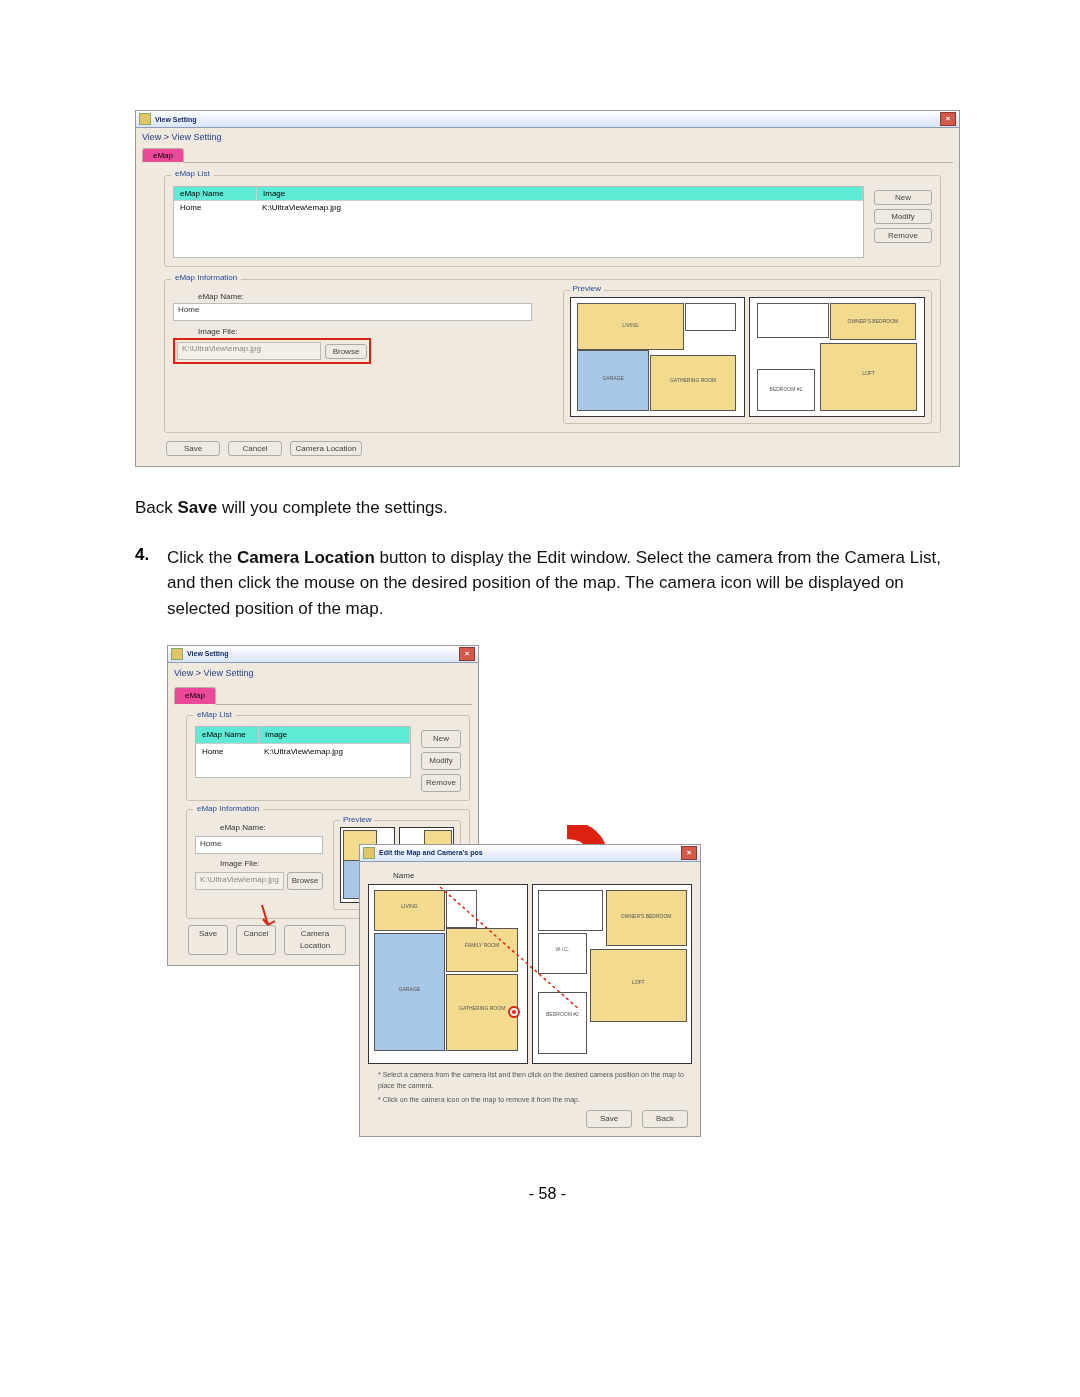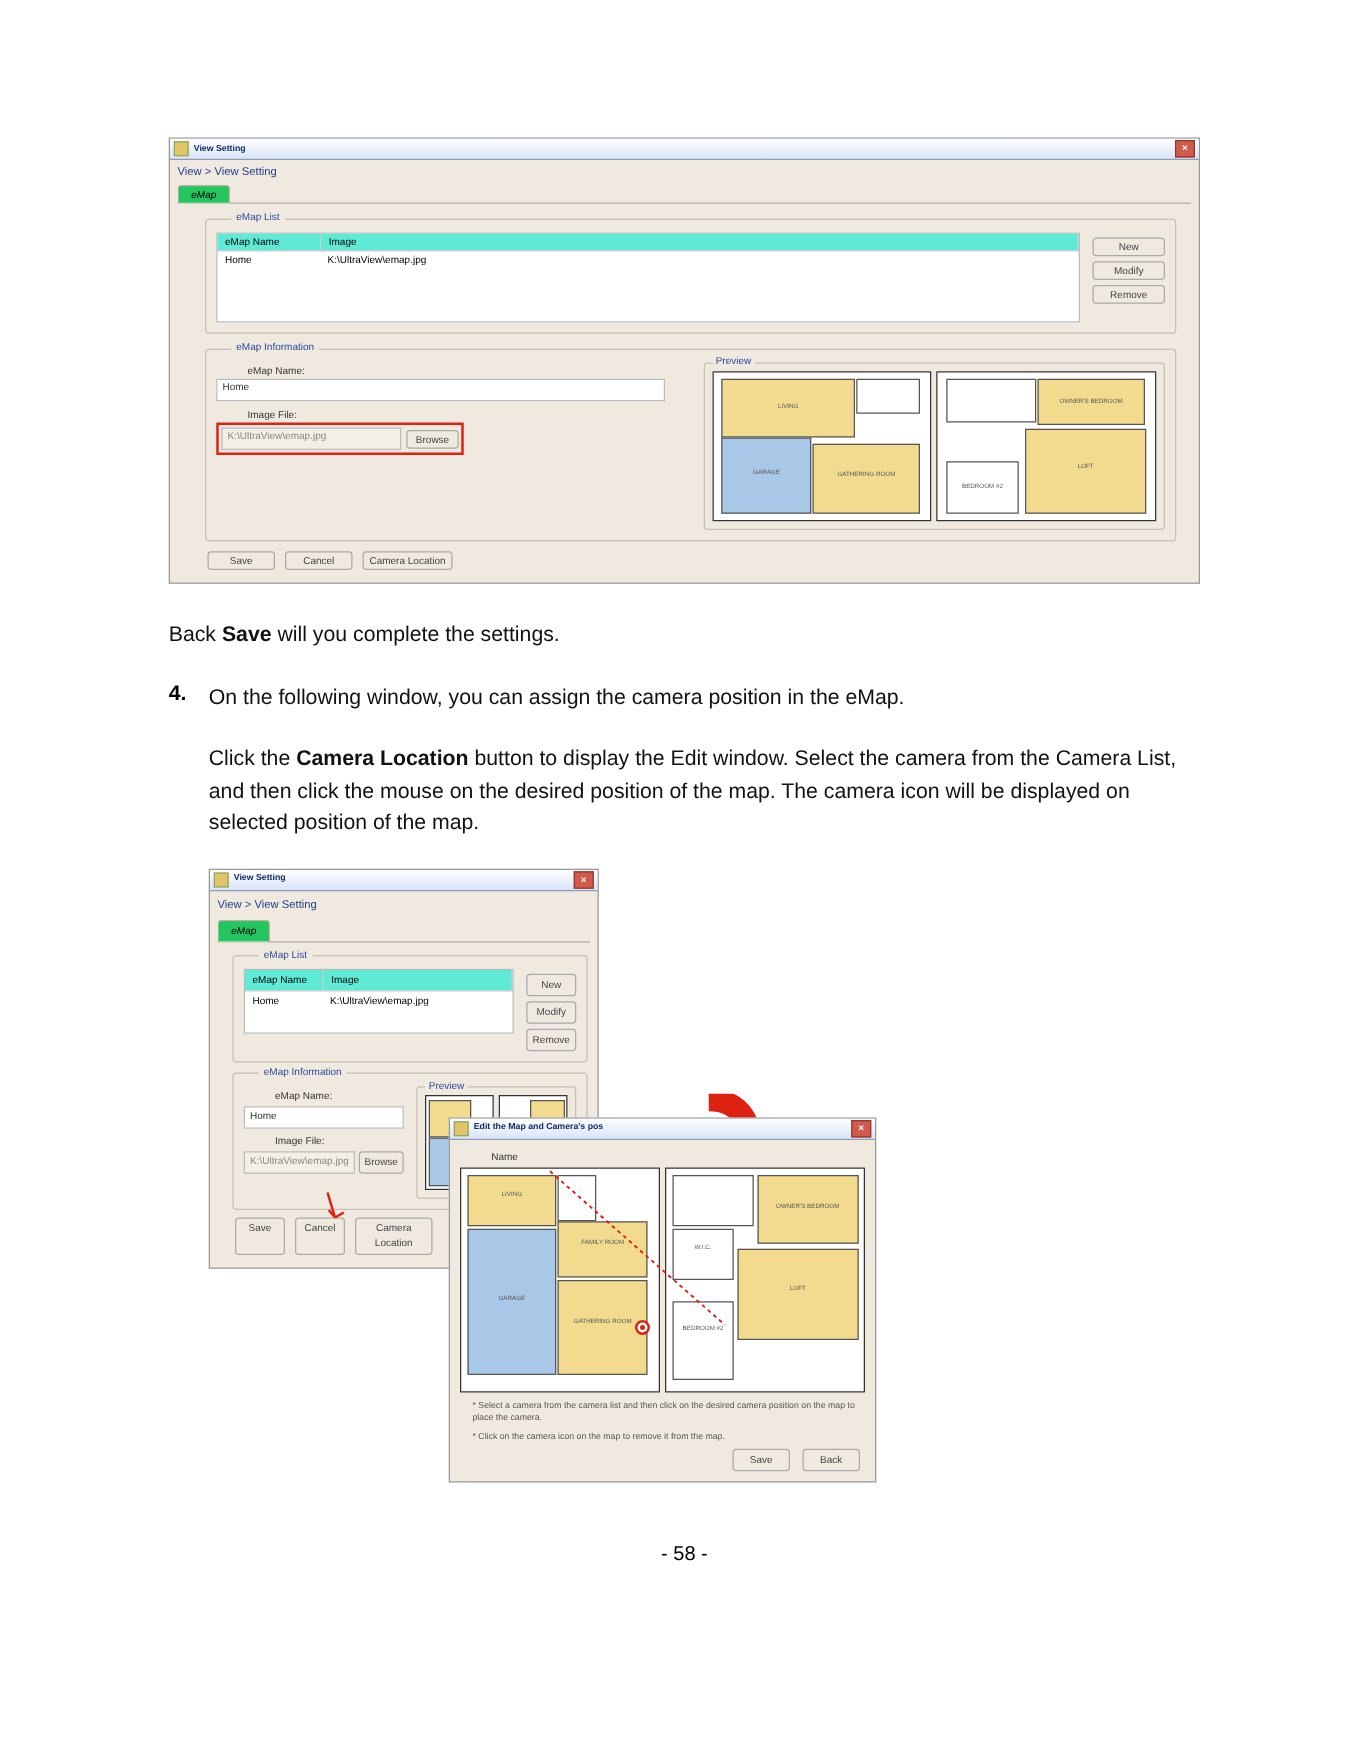--- a/index.html
+++ b/index.html
@@ -52,39 +52,38 @@
     font-size: 9px;
     color: #1f3f8a;
     padding: 4px 6px 6px 6px;
   }
   .tabbar {
     display: flex;
     border-bottom: 1px solid #b8b0a0;
     margin: 0 6px;
   }
   .tab {
-    background: #22c55e;
+    background: #ec4899;
     border: 1px solid #b8b0a0;
     border-bottom: 1px solid #efe9e0;
     margin-bottom: -1px;
     padding: 2px 10px;
     font-size: 8px;
     border-radius: 3px 3px 0 0;
-    font-style: italic;
   }
   .groupbox {
     border: 1px solid #c8c0b0;
     border-radius: 3px;
     margin: 12px 10px 8px 10px;
     padding: 10px 8px 8px 8px;
     position: relative;
   }
   .groupbox > .legend {
     position: absolute;
-    top: -7px; left: 20px;
+    top: -7px; left: 6px;
     background: #efe9e0;
     font-size: 8px;
     color: #2a4a9a;
     padding: 0 4px;
   }
   .list-area {
     display: flex;
     gap: 10px;
   }
   .list-table {
@@ -355,21 +354,20 @@
     </div>
   </div>
 
   <p class="doc">
     <span>Back </span><b>Save</b><span> will you complete the settings.</span>
   </p>
 
   <div class="step">
     <div class="step-num">4.</div>
     <div class="step-body">
-      <p class="doc">On the following window, you can assign the camera position in the eMap.</p>
       <p class="doc">
         <span>Click the </span><b>Camera Location</b><span> button to display the Edit window. Select the camera from the Camera List, and then click the mouse on the desired position of the map. The camera icon will be displayed on selected position of the map.</span>
       </p>
 
       <div class="fig2-wrap">
 
         <div class="figure fig2a">
           <div class="titlebar">
             <span class="icon"></span>
             <span>View Setting</span>

